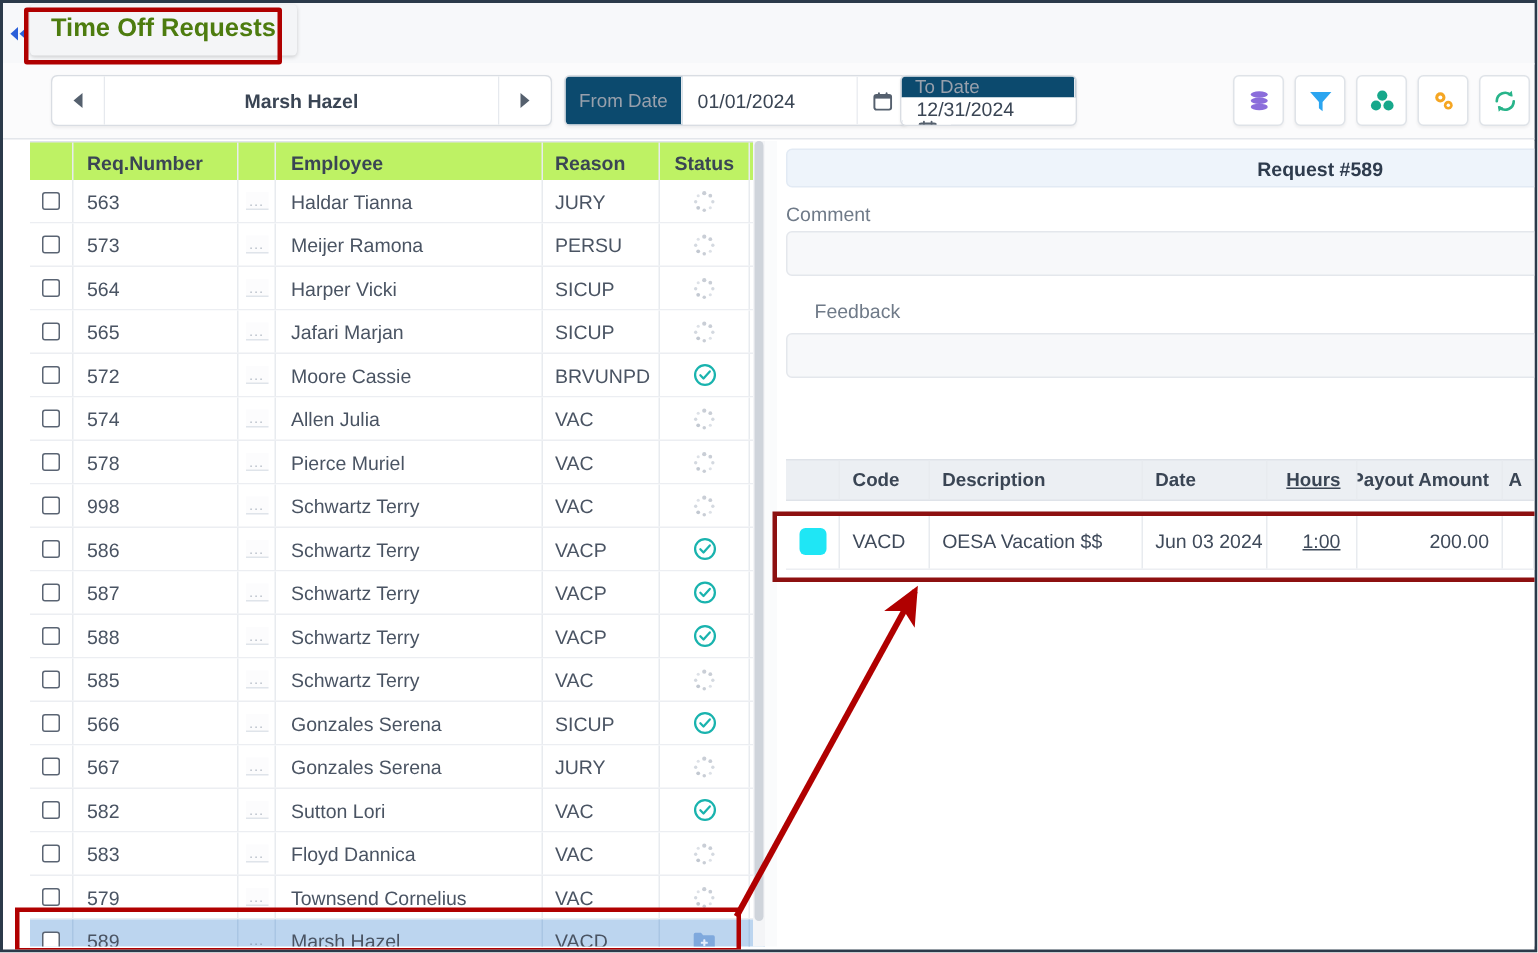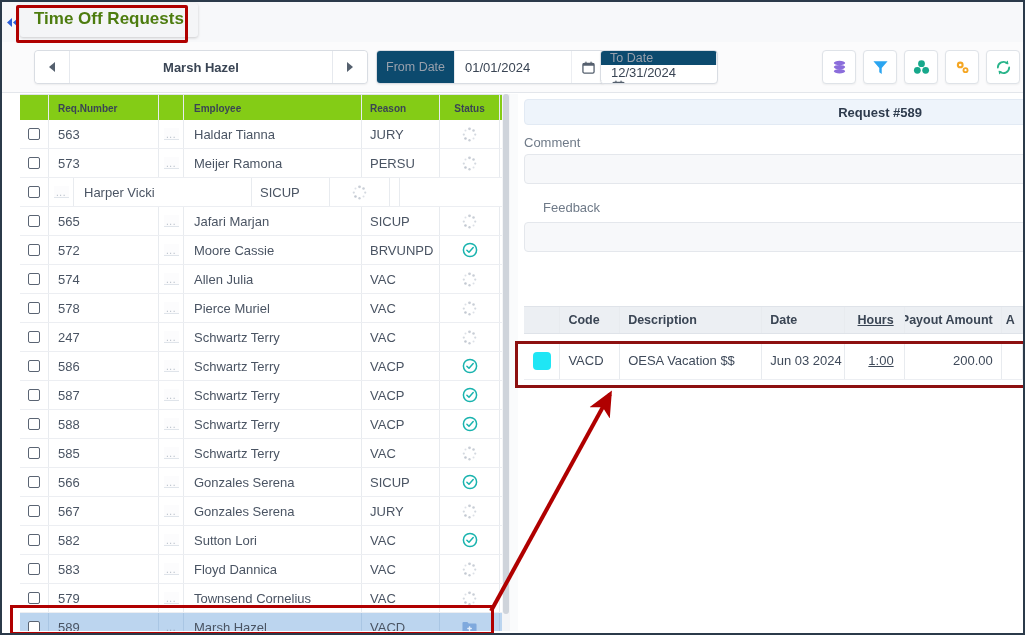--- a/index.html
+++ b/index.html
@@ -94,23 +94,23 @@
     display:flex;align-items:center;justify-content:center;cursor:pointer;
     box-shadow:0 1px 2px rgba(0,0,0,.05);
   }
 
   
   .left-panel{
     position:absolute;left:18px;top:92px;width:490px;bottom:2px;
     background:#fff;overflow:hidden;
   }
   .grid-head{
-    display:flex;height:26px;background:#84cc16;
+    display:flex;height:26px;background:#bef264;
     border-top:1px solid #dfe3e9;border-bottom:1px solid #dfe3e9;
-    font-weight:bold;color:#3a4554;font-size:10px;
+    font-weight:bold;color:#3a4554;font-size:13px;
   }
   .grid-head .c,.grid-row .c{
     display:flex;align-items:center;box-sizing:border-box;
     border-right:1px solid #e8ebef;overflow:hidden;white-space:nowrap;
   }
   .c-chk{width:29px;justify-content:center;border-right:1px solid #e8ebef;}
   .c-num{width:110px;padding-left:9px;}
   .c-dots{width:25px;justify-content:center;}
   .c-emp{width:178px;padding-left:10px;}
   .c-rea{width:78px;padding-left:8px;}
@@ -381,20 +381,21 @@
                 <circle cx="3.7" cy="3.7" r="1.1" fill="#dde1e7"></circle>
               </svg>
             </span>
           </div>
           <div class="c c-end"></div>
         </div>
         <div class="grid-row">
           <div class="c c-chk">
             <span class="chk"></span>
           </div>
+          <div class="c c-num">564</div>
           <div class="c c-dots">
             <span class="dots">...</span>
           </div>
           <div class="c c-emp">Harper Vicki</div>
           <div class="c c-rea">SICUP</div>
           <div class="c c-sta">
             <span>
               <svg class="st-pending" viewBox="0 0 16 16" aria-hidden="true">
                 <circle cx="8" cy="1.9" r="1.5" fill="#c9ced6"></circle>
                 <circle cx="12.3" cy="3.7" r="1.35" fill="#c9ced6"></circle>
@@ -504,21 +505,21 @@
                 <circle cx="3.7" cy="3.7" r="1.1" fill="#dde1e7"></circle>
               </svg>
             </span>
           </div>
           <div class="c c-end"></div>
         </div>
         <div class="grid-row">
           <div class="c c-chk">
             <span class="chk"></span>
           </div>
-          <div class="c c-num">247</div>
+          <div class="c c-num">998</div>
           <div class="c c-dots">
             <span class="dots">...</span>
           </div>
           <div class="c c-emp">Schwartz Terry</div>
           <div class="c c-rea">VAC</div>
           <div class="c c-sta">
             <span>
               <svg class="st-pending" viewBox="0 0 16 16" aria-hidden="true">
                 <circle cx="8" cy="1.9" r="1.5" fill="#c9ced6"></circle>
                 <circle cx="12.3" cy="3.7" r="1.35" fill="#c9ced6"></circle>

